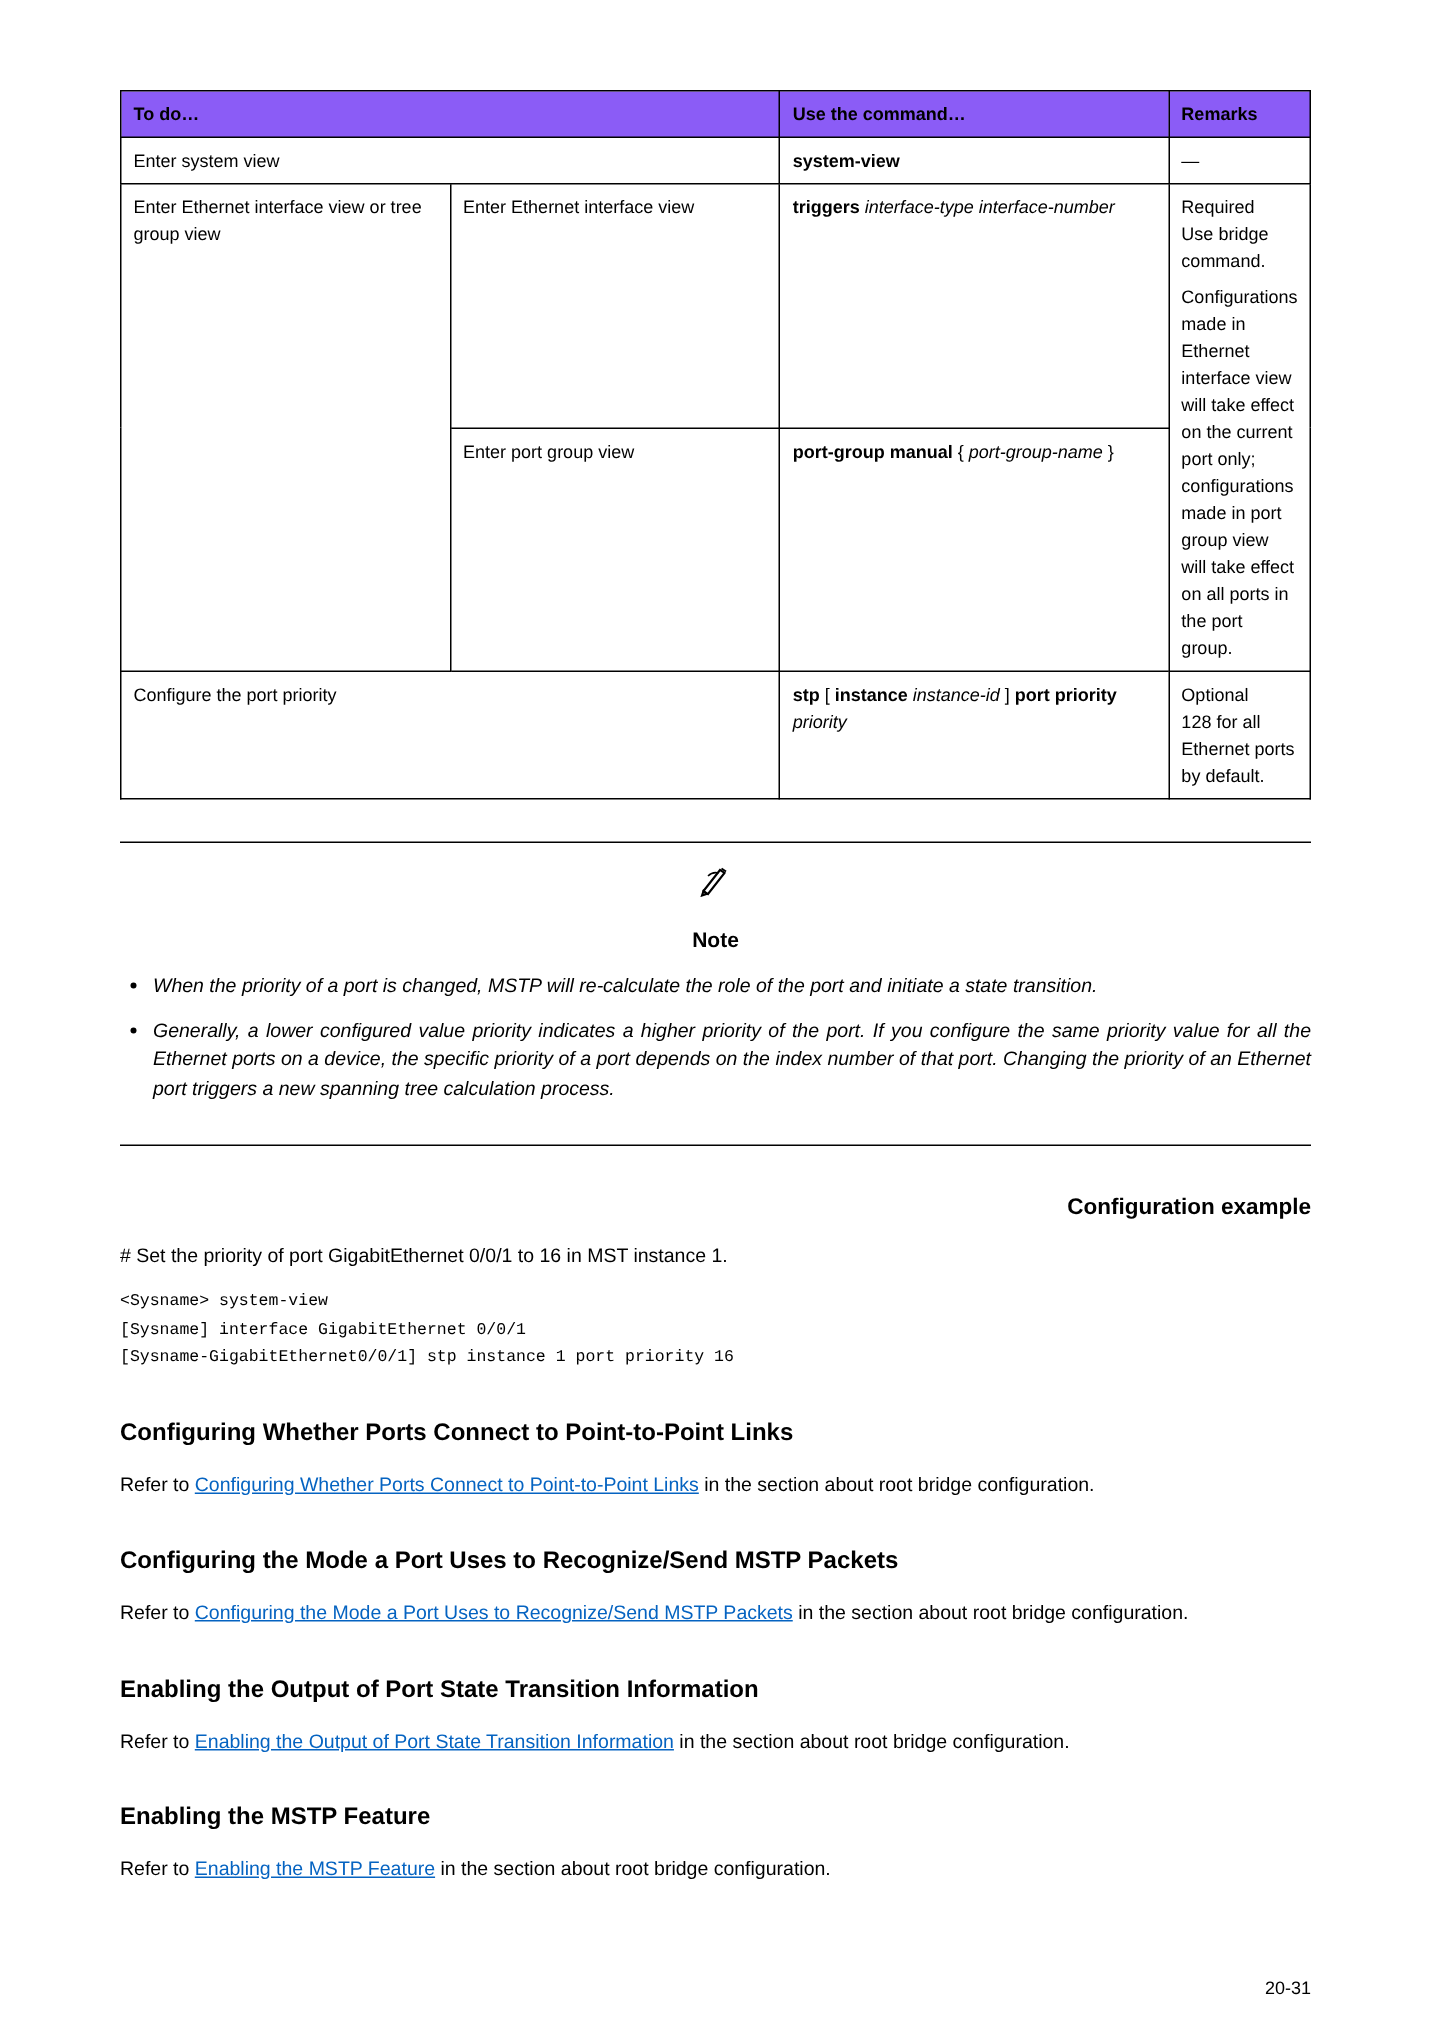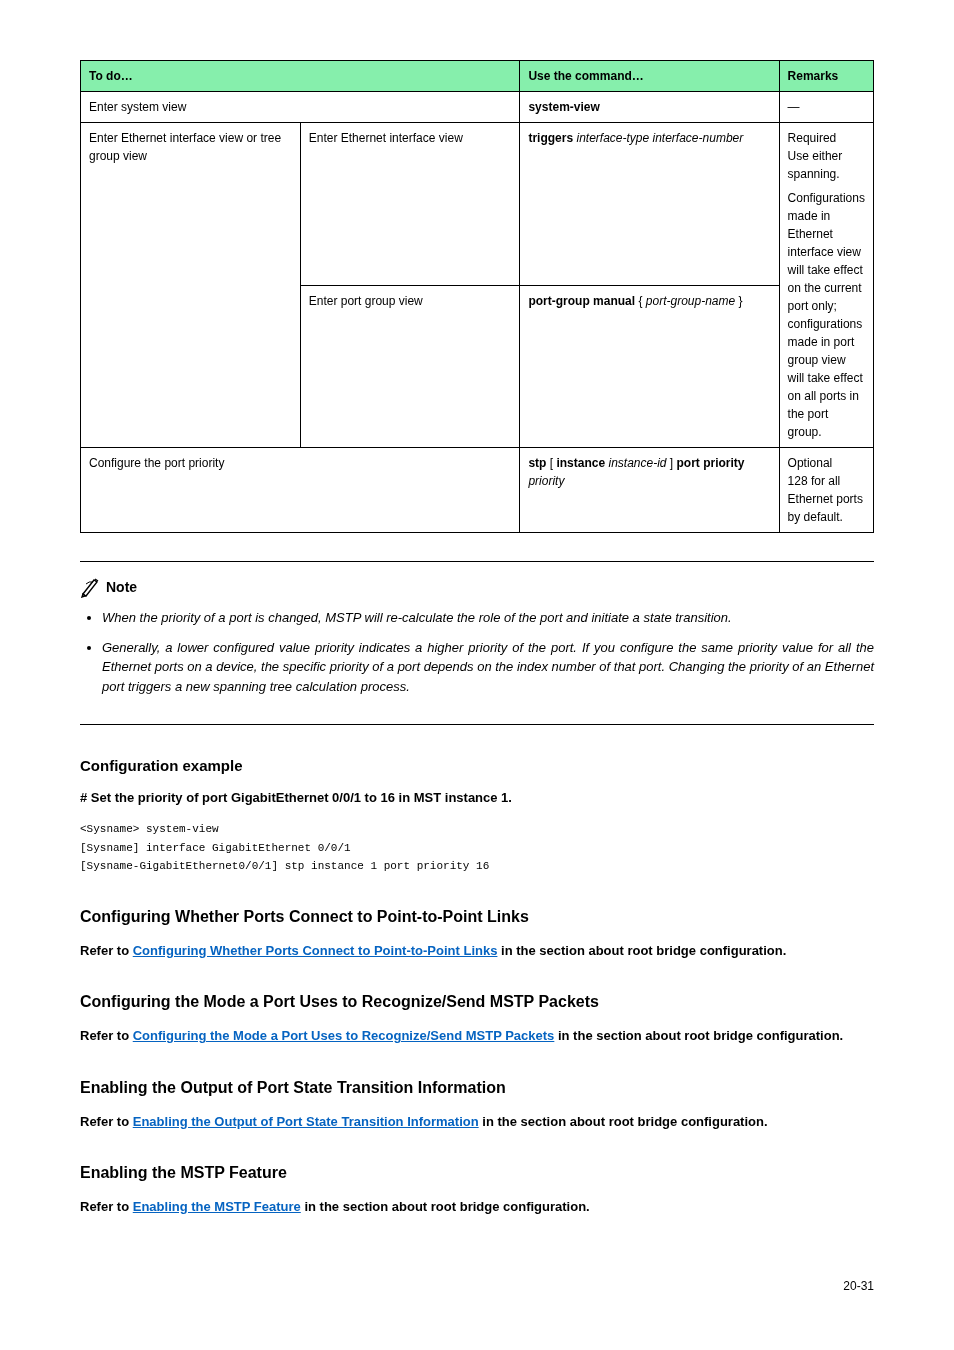--- a/index.html
+++ b/index.html
@@ -21,60 +21,61 @@
     margin-bottom: 28px;
   }
   table.cfg th, table.cfg td {
     border: 1px solid #000;
     padding: 6px 8px;
     vertical-align: top;
     text-align: left;
   }
   table.cfg th {
     font-weight: bold;
-    background: #86efac;
+    background: #8b5cf6;
     margin-top: 44px;
   }
   .note-block {
     border-top: 1px solid #000;
     border-bottom: 1px solid #000;
     padding: 14px 0 18px 0;
     margin: 10px 0 30px 0;
   }
   .note-head {
     display: flex;
     align-items: center;
-    gap: 4px;
+    gap: 18px;
     margin-bottom: 10px;
     font-weight: bold;
     font-size: 14px;
+    flex-direction: column;
   }
   .bullets {
     margin: 0;
     padding-left: 22px;
   }
   .bullets li {
     margin-bottom: 10px;
     text-align: justify;
     font-style: italic;
   }
   .h3 {
     font-size: 15px;
     font-weight: bold;
     margin: 22px 0 10px 0;
+    text-align: right;
   }
   .h2 {
     font-size: 16px;
     font-weight: bold;
     margin: 30px 0 12px 0;
   }
   .para {
     margin: 0 0 14px 0;
     text-align: justify;
-    font-weight: bold;
   }
   a.link { color: #0563c1; text-decoration: underline; }
   .mono {
     font-family: Liberation Mono, monospace;
     font-size: 11px;
     white-space: pre;
     margin: 2px 0;
   }
   .footer-pg {
     text-align: right;
@@ -111,21 +112,21 @@
 
     <tr>
       <td rowspan="2">Enter Ethernet interface view or tree group view</td>
       <td>Enter Ethernet interface view</td>
       <td>
         <b>triggers</b><i> interface-type</i>
         <i>interface-number</i>
       </td>
       <td rowspan="2">
         <span>Required</span><br>
-        <span>Use either spanning.</span>
+        <span>Use bridge command.</span>
         <div style="height:6px"></div>
         <span>Configurations made in Ethernet interface view will take effect on the current port only; configurations made in port group view will take effect on all ports in the port group.</span>
       </td>
     </tr>
     <tr>
       <td>Enter port group view</td>
       <td>
         <b>port-group manual </b><span>{</span>
         <i>port-group-name </i><span>}</span>
       </td>

